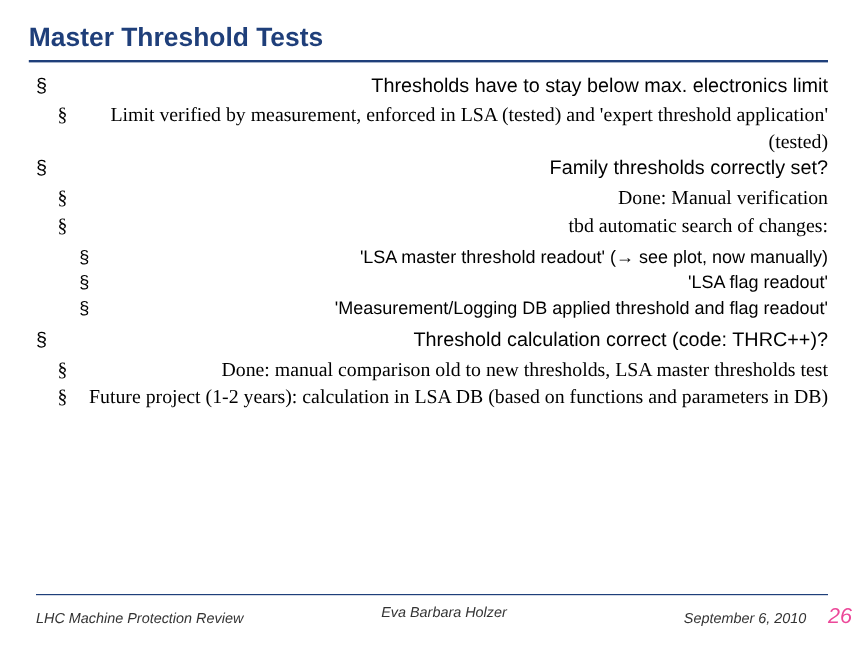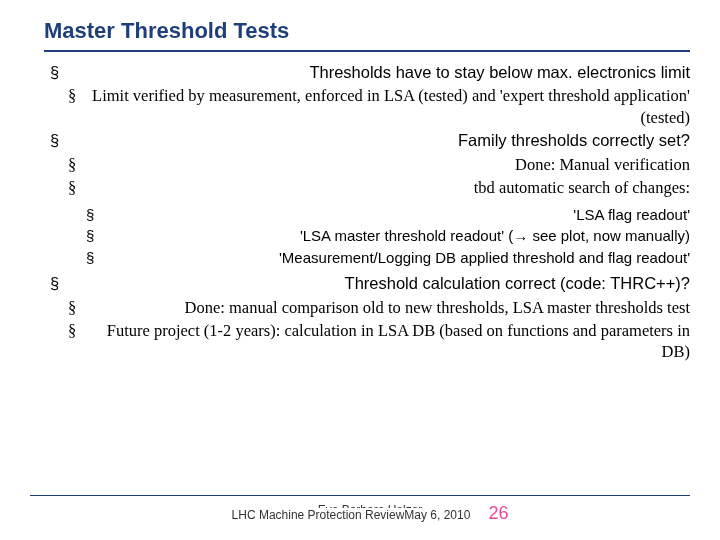--- a/index.html
+++ b/index.html
@@ -7,21 +7,21 @@
     padding: 0;
     width: 720px;
     height: 540px;
     font-family: Arial, Helvetica, sans-serif;
     background: #fff;
     color: #000;
     position: relative;
     box-sizing: border-box;
   }
   .slide {
-    padding: 18px 30px 0 44px;
+    padding: 18px 30px 0 24px;
     box-sizing: border-box;
     height: 100%;
     position: relative;
   }
   .title {
     color: #1f3f7a;
     font-size: 22px;
     font-weight: bold;
     margin: 0 0 6px 0;
   }
@@ -63,22 +63,23 @@
     border-top: 1.5px solid #1f3f7a;
   }
   .footer {
     position: absolute;
     left: 30px;
     right: 10px;
     bottom: 16px;
     font-size: 12px;
     color: #333;
     display: flex;
-    justify-content: center;
+    justify-content: space-between;
     align-items: baseline;
+    font-style: italic;
   }
   .footer .center { position: absolute; left: 0; right: 0; text-align: center; }
   .footer .left, .footer .right, .footer .pagenum { position: relative; z-index: 1; background: #fff; }
   .footer .right-wrap { display: flex; gap: 18px; align-items: baseline; }
   .pagenum { font-size: 18px; color: #ec4899; }
 </style>
 </head>
 <body>
 
 <div class="slide">
@@ -94,36 +95,36 @@
     </ul>
     <ul class="lvl1">
       <li>Family thresholds correctly set?</li>
     </ul>
     <ul class="lvl2">
       <li>Done: Manual verification</li>
       <li>tbd automatic search of changes:</li>
     </ul>
     <div class="spacer-sm"></div>
     <ul class="lvl3">
+      <li>'LSA master threshold readout' (→ see plot, now manually)</li>
       <li>'LSA flag readout'</li>
-      <li>'LSA master threshold readout' (→ see plot, now manually)</li>
       <li>'Measurement/Logging DB applied threshold and flag readout'</li>
     </ul>
     <div class="spacer-sm"></div>
     <ul class="lvl1">
       <li>Threshold calculation correct (code: THRC++)?</li>
     </ul>
     <ul class="lvl2">
       <li>Done: manual comparison old to new thresholds, LSA master thresholds test</li>
       <li>Future project (1-2 years): calculation in LSA DB (based on functions and parameters in DB)</li>
     </ul>
   </div>
 
   <div class="footer-rule"></div>
   <div class="footer">
     <span class="left">LHC Machine Protection Review</span>
     <span class="center">Eva Barbara Holzer</span>
     <span class="right-wrap">
-      <span class="right">May 6, 2010</span>
+      <span class="right">September 6, 2010</span>
       <span class="pagenum">26</span>
     </span>
   </div>
 </div>
 
 </body></html>

